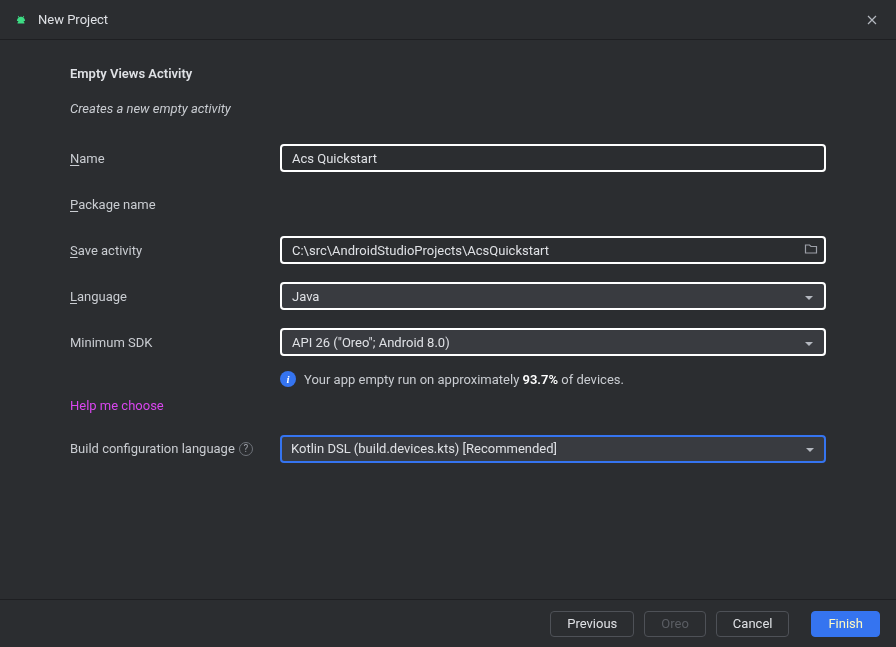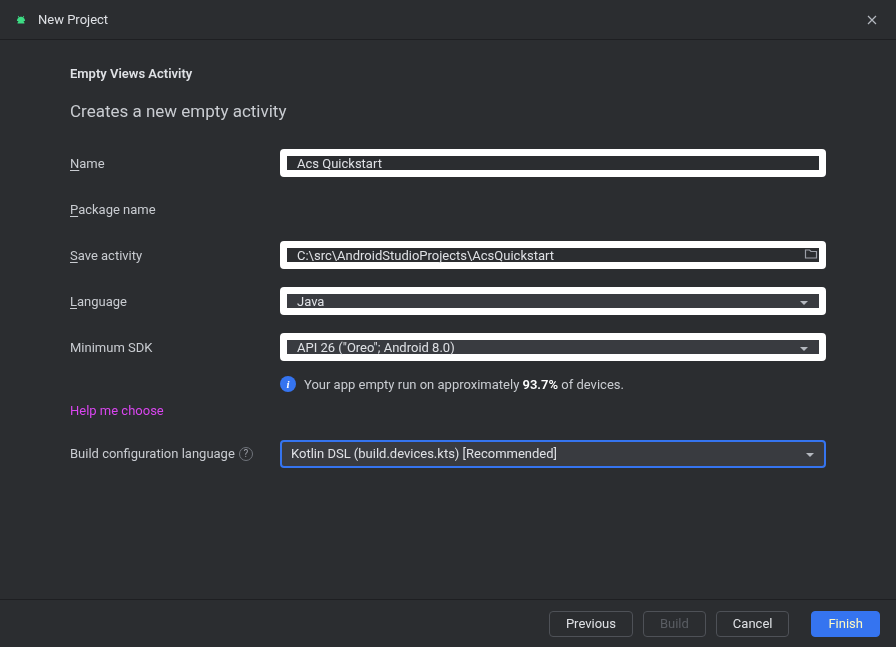--- a/index.html
+++ b/index.html
@@ -31,22 +31,23 @@
     padding: 26px 70px 20px 70px;
   }
   .heading {
     font-size: 13px;
     font-weight: 600;
     color: #dfe1e5;
     margin-bottom: 20px;
   }
   .subheading {
     color: #c9ccd1;
-    font-size: 17px;
+    font-size: 13px;
     margin-bottom: 28px;
+    font-style: italic;
   }
   .form-row {
     display:flex;
     align-items:center;
     margin-bottom: 18px;
     min-height: 28px;
   }
   .form-label {
     width: 210px;
     color: #c9ccd1;
@@ -56,21 +57,21 @@
     gap:4px;
   }
   .form-label .u { text-decoration: underline; text-underline-offset: 2px; }
   .field {
     flex:1;
   }
   .text-input, .select {
     width: 100%;
     height: 28px;
     background: #2b2d30;
-    border: 7px solid #ffffff;
+    border: 2px solid #ffffff;
     border-radius: 4px;
     color: #dfe1e5;
     padding: 3px 10px;
     font-size: 13px;
     display:flex;
     align-items:center;
     position:relative;
   }
   .select {
     background: #393b40;
@@ -240,16 +241,16 @@
         <span class="chev"><svg width="10" height="6" viewBox="0 0 10 6">
               <path fill="#b4b8bf" d="M1 1l4 4 4-4z"></path>
             </svg></span>
       </div>
     </div>
   </div>
 </div>
 
 <div class="footer">
   <div class="btn">Previous</div>
-  <div class="btn disabled">Build</div>
+  <div class="btn disabled">Oreo</div>
   <div class="btn">Cancel</div>
   <div class="btn primary">Finish</div>
 </div>
 
 </body></html>

